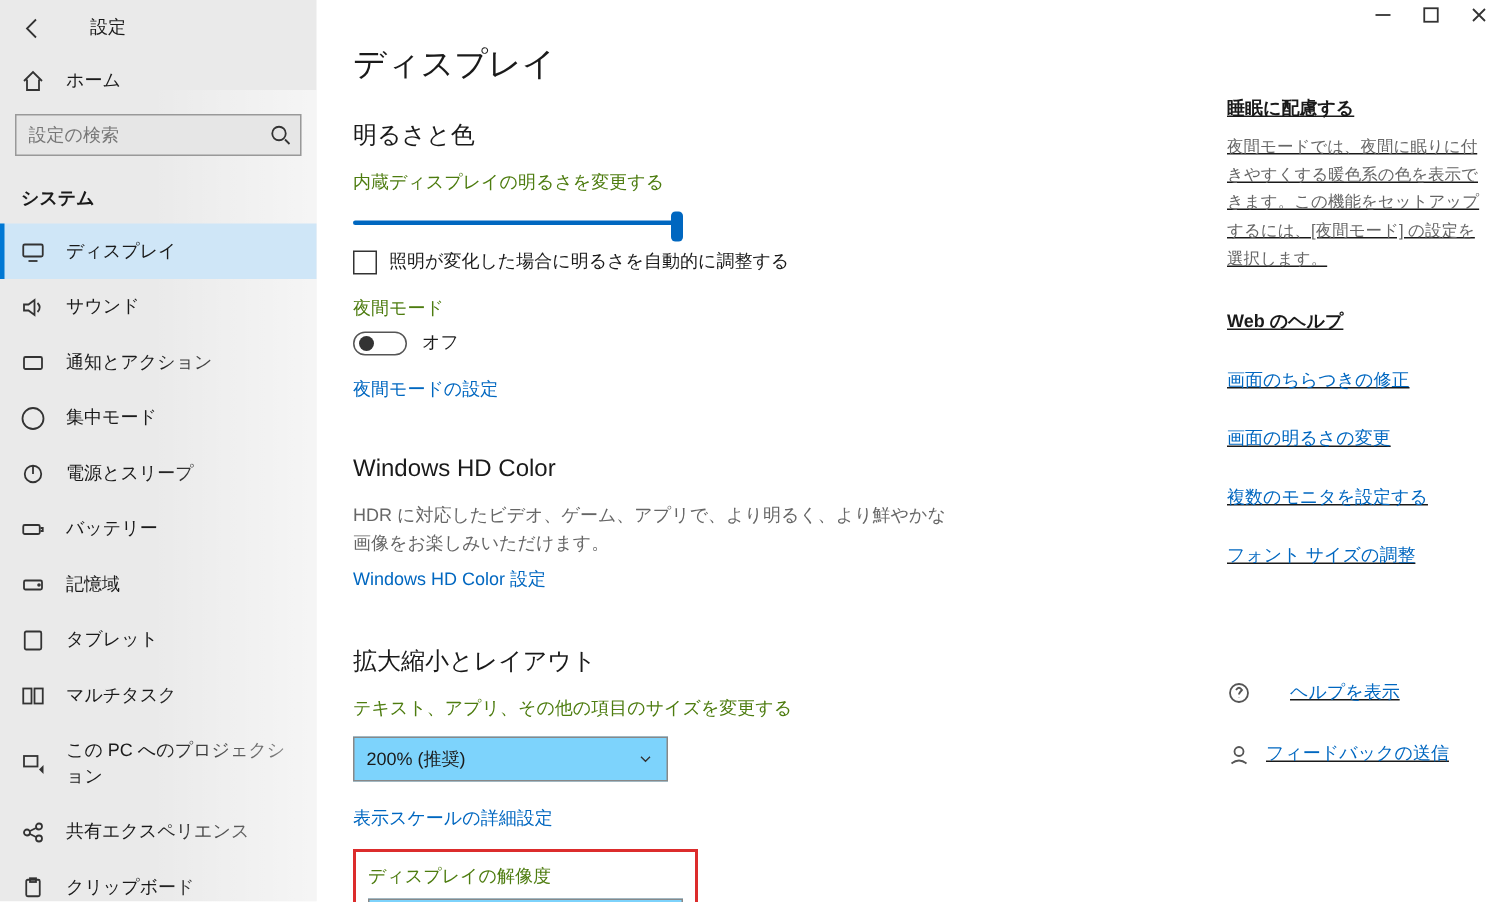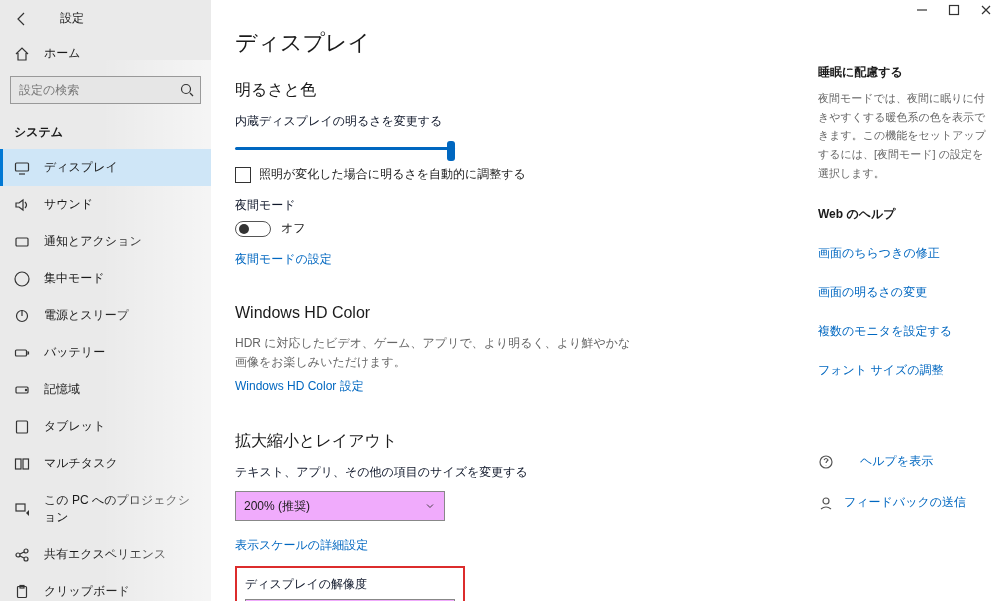--- a/index.html
+++ b/index.html
@@ -21,39 +21,39 @@
   .search-icon { position:absolute; right:6px; top:6px; }
   .section-label { padding: 10px 14px 8px 14px; font-size: 12px; font-weight: 600; }
   .nav-item { display:flex; align-items:center; gap: 14px; padding: 10px 14px; cursor:pointer; }
   .nav-item.active { background: #cfe6f7; position:relative; }
   .nav-item.active::before { content:""; position:absolute; left:0; top:0; bottom:0; width:3px; background:#0078d4; }
 
   
   .main { flex:1; padding: 28px 24px 0 24px; overflow:auto; }
   .h1 { font-size: 22px; font-weight: 400; margin-bottom: 22px; }
   .h2 { font-size: 16px; font-weight: 400; margin: 14px 0 12px 0; }
-  .label { font-size: 12px; color:#0f172a; margin: 6px 0 6px 0; }
+  .label { font-size: 12px; color:#4d7c0f; margin: 6px 0 6px 0; }
   .slider { width: 220px; height: 24px; position: relative; margin-bottom: 6px; }
   .slider-track { position:absolute; top:11px; left:0; right:0; height:3px; background:#0067c0; border-radius:2px; }
   .slider-thumb { position:absolute; top:5px; right:0; width:8px; height:20px; background:#0067c0; border-radius:3px; }
   .checkbox-row { display:flex; align-items:center; gap:8px; margin: 6px 0 14px 0; }
   .checkbox { width:16px; height:16px; border:1.5px solid #333; }
   .toggle-row { display:flex; align-items:center; gap:10px; margin:4px 0 8px 0; }
   .toggle { width:36px; height:16px; border:1px solid #555; border-radius:10px; position:relative; background:#fff; }
   .toggle .knob { position:absolute; width:10px; height:10px; border-radius:50%; background:#333; top:2px; left:3px; }
   .link { color:#0067c0; font-size:12px; cursor:pointer; margin:6px 0; display:inline-block; }
   .desc { font-size:12px; color:#666; line-height:1.6; max-width:400px; }
-  .select { width:210px; height:30px; border:1px solid #888; background:#f0abfc; display:flex; align-items:center; justify-content:space-between; padding:0 8px; font-size:12px; margin:4px 0 10px 0; }
+  .select { width:210px; height:30px; border:1px solid #888; background:#7dd3fc; display:flex; align-items:center; justify-content:space-between; padding:0 8px; font-size:12px; margin:4px 0 10px 0; }
   .chev { width:12px; height:12px; }
   .select-wrap { display:inline-block; }
   .highlight { border:2px solid #dc2c2c; padding:8px 8px 4px 8px; display:inline-block; margin-top:6px; }
   .section-gap { margin-top: 30px; }
 
   
-  .right { width: 182px; padding: 64px 12px 12px 0; }
+  .right { width: 182px; padding: 64px 12px 12px 0; text-decoration: underline; }
   .r-h { font-size:12px; font-weight:600; margin-bottom:8px; }
   .r-desc { font-size:11px; color:#666; line-height:1.7; margin-bottom:24px; }
   .r-link { display:block; color:#0067c0; font-size:12px; margin:22px 0; cursor:pointer; }
   .r-link-row { display:flex; align-items:center; gap:10px; margin:8px 0; }
   .r-link-row .icon svg { stroke:#555; }
 
   
   .titlebar { position:absolute; top:4px; right:8px; display:flex; gap:20px; }
   .titlebar .tb { width:12px; height:12px; }
 </style>

